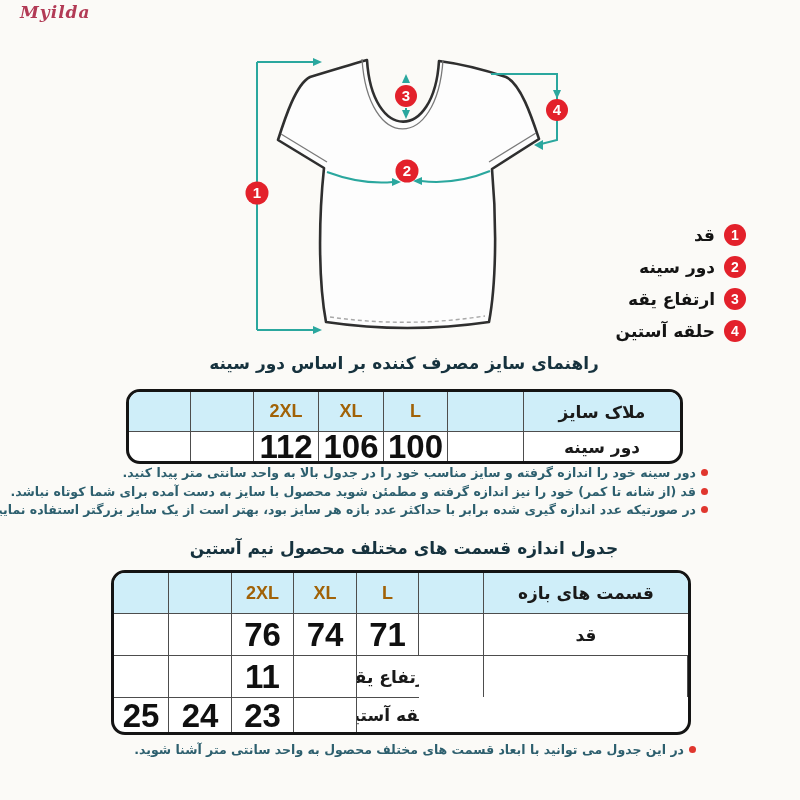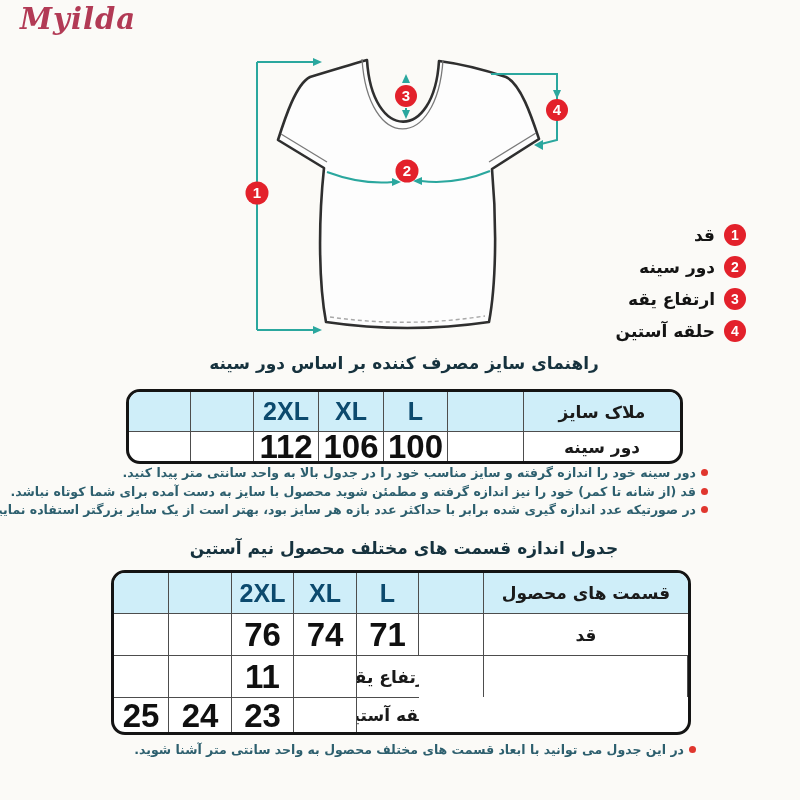--- a/index.html
+++ b/index.html
@@ -10,21 +10,21 @@
     font-family:"DejaVu Sans", sans-serif;
     overflow:hidden;
   }
   .abs { position:absolute; }
 
   
   .logo {
     left:20px; top:2px;
     font-family:"DejaVu Serif", serif;
     font-style:italic; font-weight:bold;
-    font-size:29px; color:#b23a55;
+    font-size:17px; color:#b23a55;
     letter-spacing:1px;
   }
 
   
   .diagram { left:218px; top:26px; }
 
   
   .legend { right:54px; top:224px; direction:rtl; }
   .legend-row { display:flex; align-items:center; margin-bottom:10px; direction:rtl; }
   .badge {
@@ -65,21 +65,21 @@
   .cell {
     display:flex; align-items:center; justify-content:center;
     border-right:1.6px solid #4d4d4d;
     overflow:hidden;
   }
   .cell.last { border-right:none; }
   .cell.hdr { background:#cfeef9; border-bottom:1.6px solid #4d4d4d; }
   .t2 .cell.rowline { border-top:1.6px solid #4d4d4d; }
   .t2 .cell.hdr { border-bottom:none; }
   .size-name {
-    color:#0c4a6e; font-weight:bold; font-size:25px;
+    color:#a16207; font-weight:bold; font-size:18px;
     font-family:"Liberation Sans", sans-serif;
   }
   .num-val {
     color:#101010; font-weight:bold; font-size:33px;
     font-family:"Liberation Sans", sans-serif; line-height:1;
   }
   .fa-label { direction:rtl; font-size:17px; font-weight:bold; color:#1a1a1a; white-space:nowrap; }
 
   
   .notes { right:92px; top:464px; width:640px; direction:rtl; text-align:right; }
@@ -225,21 +225,21 @@
       <span class="size-name">2XL</span>
     </div>
   <div class="cell hdr">
       <span class="size-name">XL</span>
     </div>
   <div class="cell hdr">
       <span class="size-name">L</span>
     </div>
   <div class="cell hdr"></div>
   <div class="cell hdr last">
-      <span class="fa-label">قسمت های محصول</span>
+      <span class="fa-label">قسمت های بازه</span>
     </div>
 
   <div class="cell rowline"></div>
   <div class="cell rowline"></div>
   <div class="cell rowline">
       <span class="num-val">76</span>
     </div>
   <div class="cell rowline">
       <span class="num-val">74</span>
     </div>

